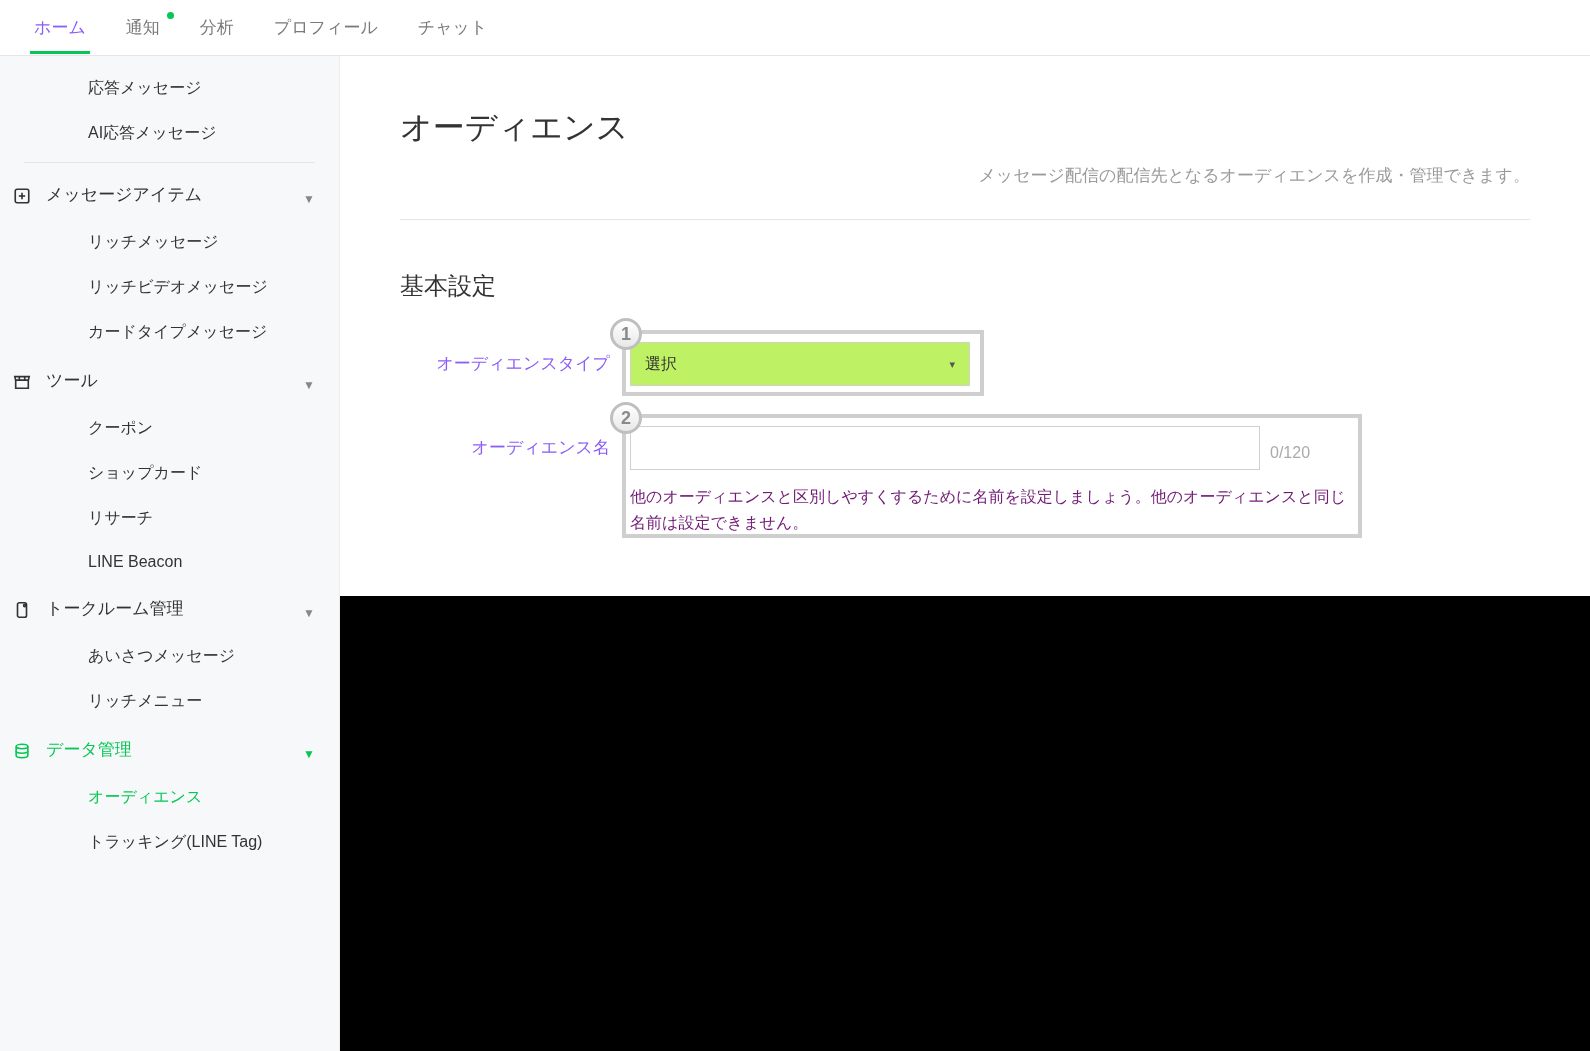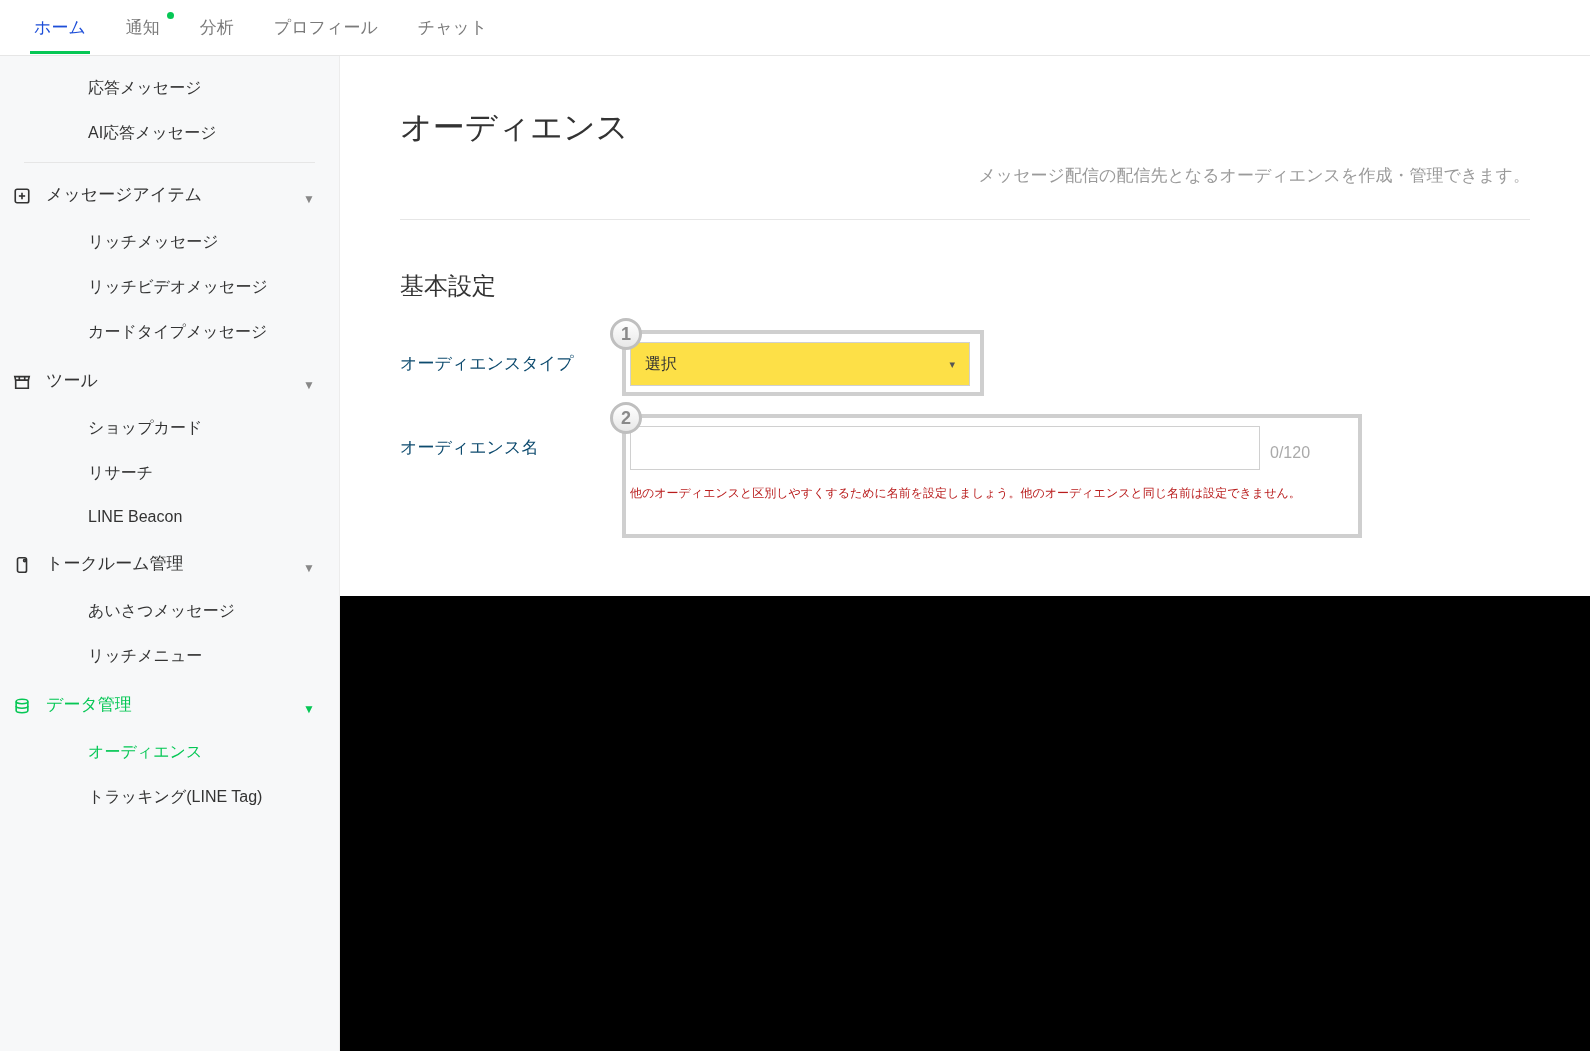--- a/index.html
+++ b/index.html
@@ -22,21 +22,21 @@
   border-bottom: 1px solid #e6e6e6;
 }
 .top-tab {
   font-size: 17px;
   color: #7a7a7a;
   padding: 14px 4px;
   cursor: pointer;
   position: relative;
 }
 .top-tab.active {
-  color: #1d4ed8;
+  color: #8b5cf6;
   font-weight: 500;
 }
 .top-tab.active::after {
   content: "";
   position: absolute;
   left: 0; right: 0; bottom: -1px;
   height: 3px;
   background: #06c755;
 }
 .notif-dot {
@@ -133,37 +133,37 @@
   margin-bottom: 40px;
 }
 .form-row {
   display: flex;
   align-items: flex-start;
   margin-bottom: 40px;
 }
 .form-label {
   width: 230px;
   font-size: 17px;
-  color: #0c4a6e;
+  color: #8b5cf6;
   padding-top: 10px;
-  text-align: left;
+  text-align: right;
   padding-right: 20px;
 }
 .form-control-wrap { position: relative; }
 
 
 .select-box {
   border: 1px solid #d0d0d0;
   width: 340px;
   height: 44px;
   display: flex;
   align-items: center;
   padding: 0 14px;
   cursor: pointer;
-  background: #fde047;
+  background: #bef264;
   font-size: 16px;
   color: #333;
   position: relative;
 }
 .select-box .chev-down {
   margin-left: auto;
   font-size: 11px;
   color: #555;
 }
 
@@ -176,22 +176,22 @@
   font-size: 16px;
   background: #fff;
 }
 .counter {
   font-size: 16px;
   color: #aaa;
   margin-left: 10px;
   padding-top: 10px;
 }
 .help-text {
-  font-size: 12px;
-  color: #b91c1c;
+  font-size: 16px;
+  color: #701a75;
   margin-top: 14px;
   width: 720px;
   line-height: 1.6;
 }
 
 
 .callout {
   position: absolute;
   width: 32px;
   height: 32px;
@@ -270,20 +270,21 @@
         <svg viewBox="0 0 20 20" width="18" height="18">
             <path d="M3 8h14v9H3z"></path>
             <path d="M2 4h16l-1 4H3z"></path>
             <line x1="7" y1="4" x2="7" y2="8"></line>
             <line x1="13" y1="4" x2="13" y2="8"></line>
           </svg>
       </span>
       <span>ツール</span>
       <span class="chev">▼</span>
     </div>
+    <div class="side-item">クーポン</div>
     <div class="side-item">ショップカード</div>
     <div class="side-item">リサーチ</div>
     <div class="side-item">LINE Beacon</div>
 
     <div class="side-group-header">
       <span class="icon">
         <svg viewBox="0 0 20 20" width="18" height="18">
             <rect x="5" y="2" width="10" height="16" rx="2"></rect>
             <circle cx="13" cy="5" r="1.2"></circle>
           </svg>

